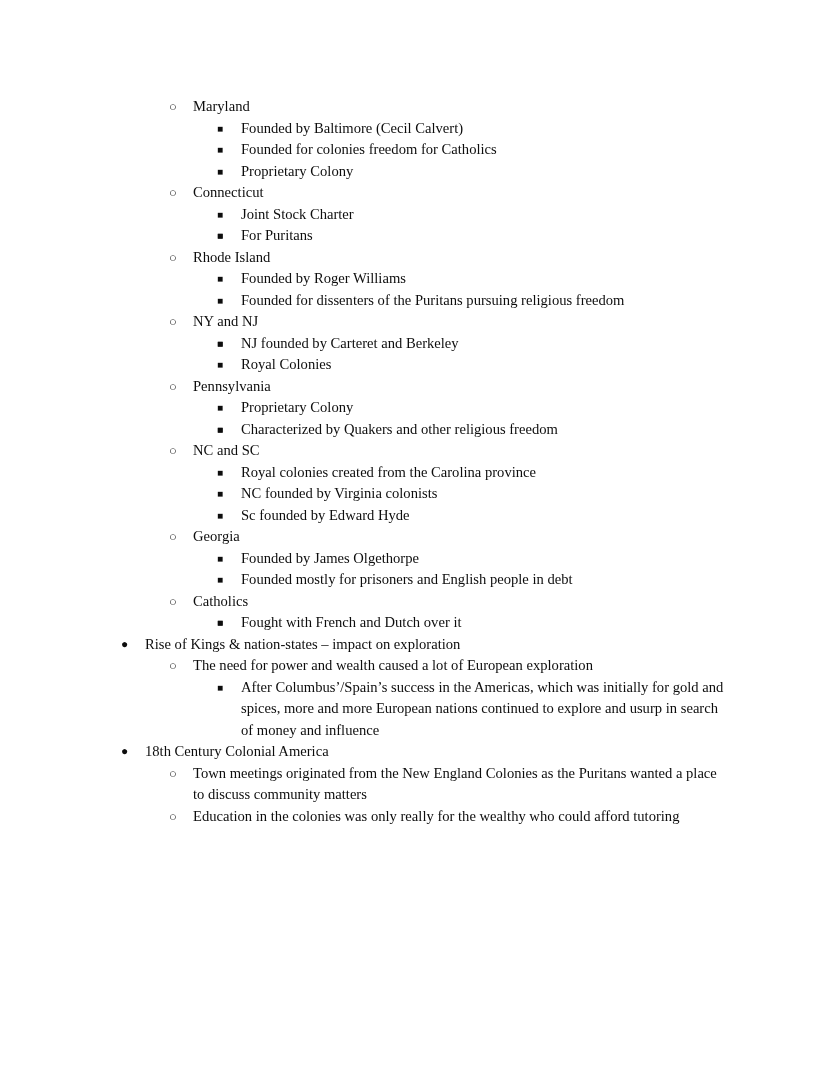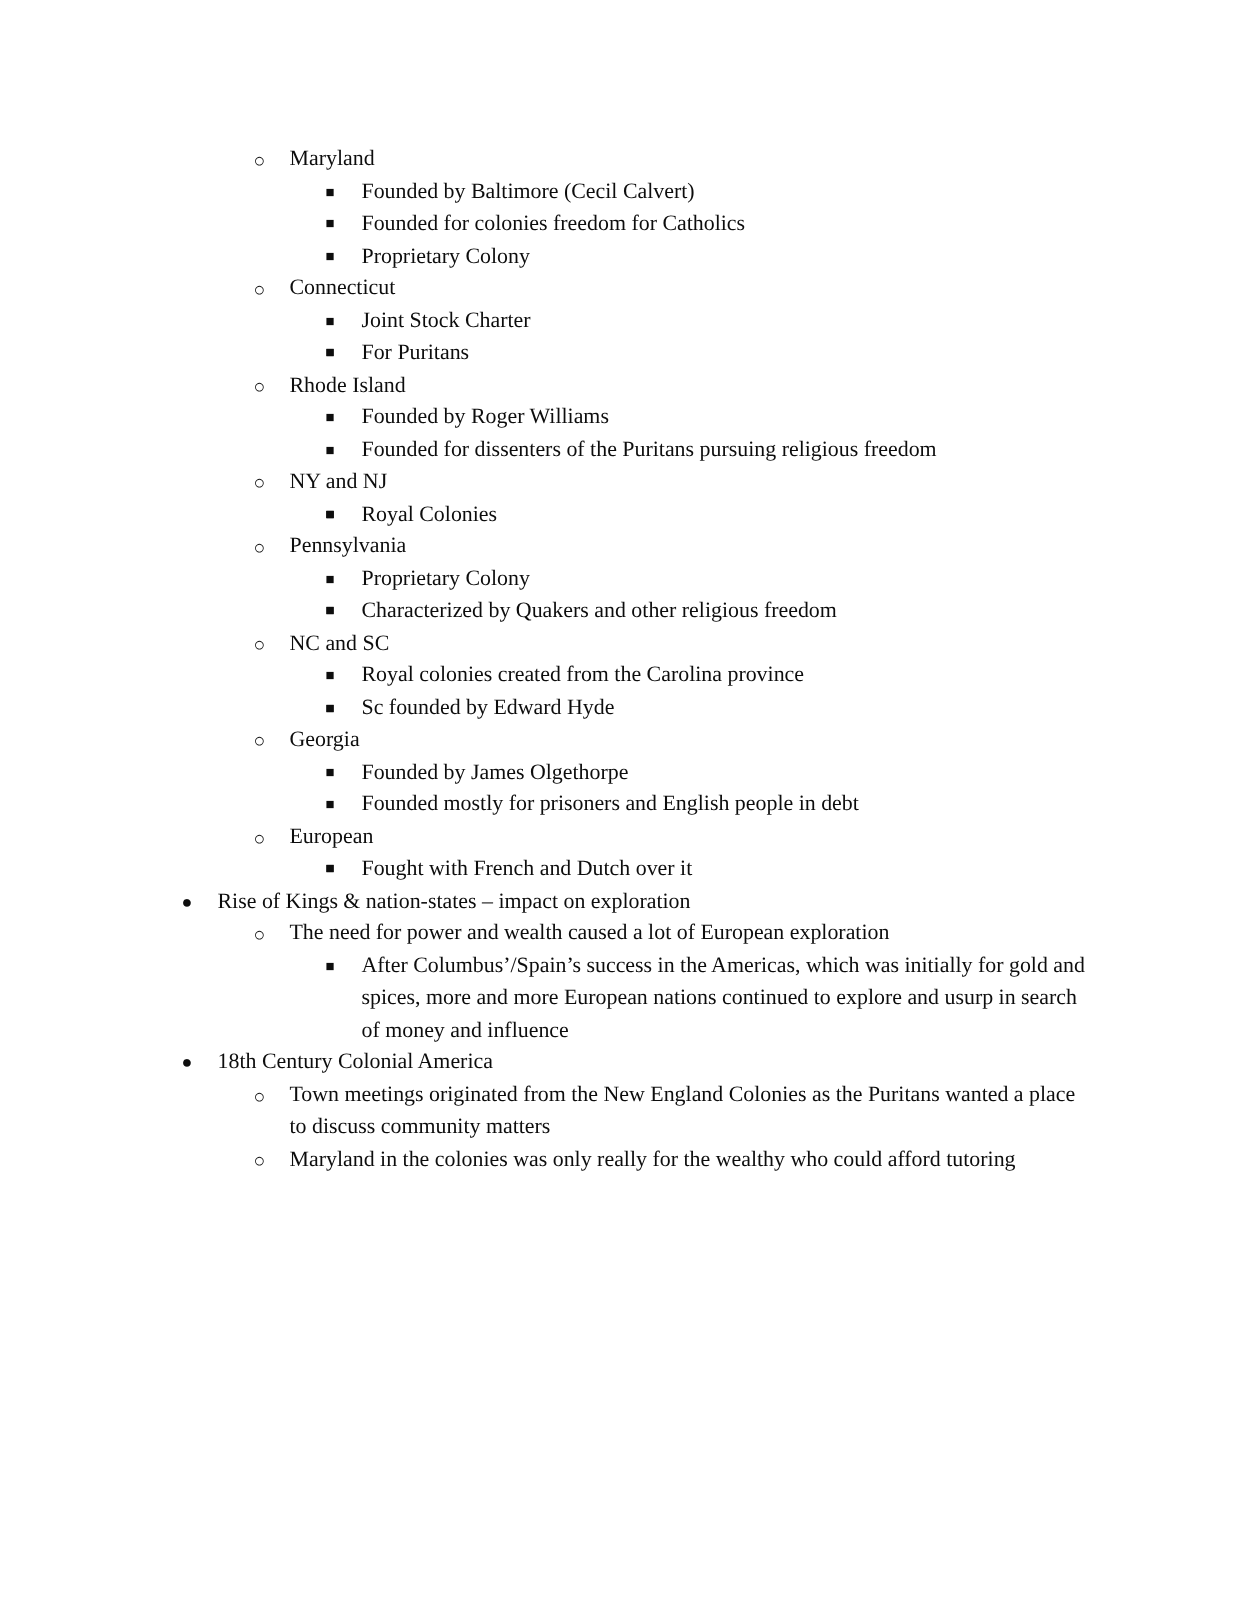--- a/index.html
+++ b/index.html
@@ -93,20 +93,21 @@
       </div>
       <div class="item l2">
         <span class="marker">○</span>
         <span class="item-text">NY and NJ</span>
       </div>
       <div class="item l3">
         <span class="marker">■</span>
       </div>
       <div class="item l3">
         <span class="marker">■</span>
+        <span class="item-text">NJ founded by Carteret and Berkeley</span>
       </div>
       <div class="item l3">
         <span class="marker">■</span>
         <span class="item-text">Royal Colonies</span>
       </div>
       <div class="item l2">
         <span class="marker">○</span>
         <span class="item-text">Pennsylvania</span>
       </div>
       <div class="item l3">
@@ -123,40 +124,41 @@
       <div class="item l2">
         <span class="marker">○</span>
         <span class="item-text">NC and SC</span>
       </div>
       <div class="item l3">
         <span class="marker">■</span>
         <span class="item-text">Royal colonies created from the Carolina province</span>
       </div>
       <div class="item l3">
         <span class="marker">■</span>
+        <span class="item-text">NC founded by Virginia colonists</span>
       </div>
       <div class="item l3">
         <span class="marker">■</span>
         <span class="item-text">Sc founded by Edward Hyde</span>
       </div>
       <div class="item l2">
         <span class="marker">○</span>
         <span class="item-text">Georgia</span>
       </div>
       <div class="item l3">
         <span class="marker">■</span>
         <span class="item-text">Founded by James Olgethorpe</span>
       </div>
       <div class="item l3">
         <span class="marker">■</span>
         <span class="item-text">Founded mostly for prisoners and English people in debt</span>
       </div>
       <div class="item l2">
         <span class="marker">○</span>
-        <span class="item-text">European</span>
+        <span class="item-text">Catholics</span>
       </div>
       <div class="item l3">
         <span class="marker">■</span>
       </div>
       <div class="item l3">
         <span class="marker">■</span>
         <span class="item-text">Fought with French and Dutch over it</span>
       </div>
       <div class="item l1">
         <span class="marker">●</span>
@@ -173,16 +175,16 @@
       <div class="item l1">
         <span class="marker">●</span>
         <span class="item-text">18th Century Colonial America</span>
       </div>
       <div class="item l2">
         <span class="marker">○</span>
         <span class="item-text">Town meetings originated from the New England Colonies as the Puritans wanted a place to discuss community matters</span>
       </div>
       <div class="item l2">
         <span class="marker">○</span>
-        <span class="item-text">Maryland in the colonies was only really for the wealthy who could afford tutoring</span>
+        <span class="item-text">Education in the colonies was only really for the wealthy who could afford tutoring</span>
       </div>
     </div>
 </div>
 
 </body></html>

